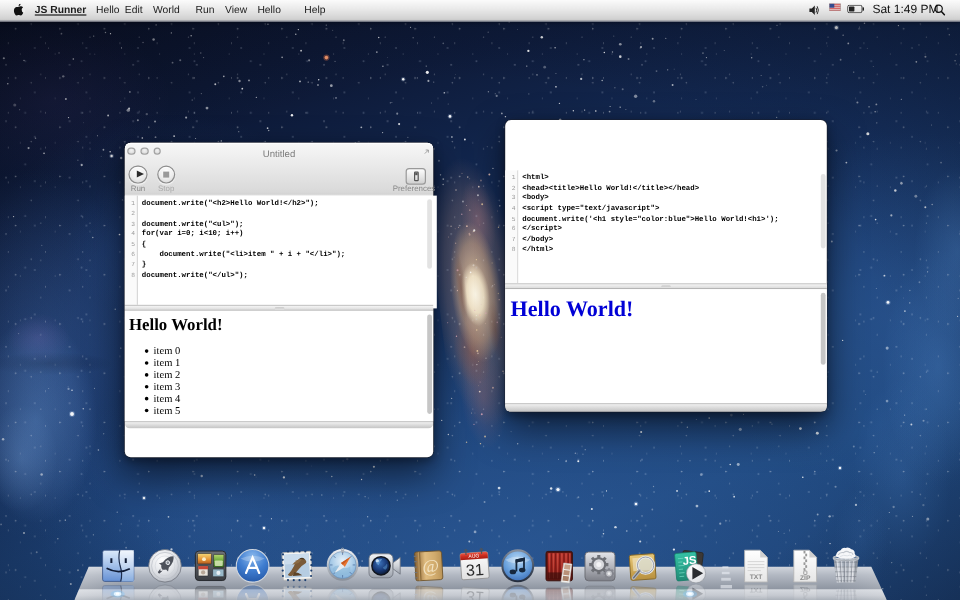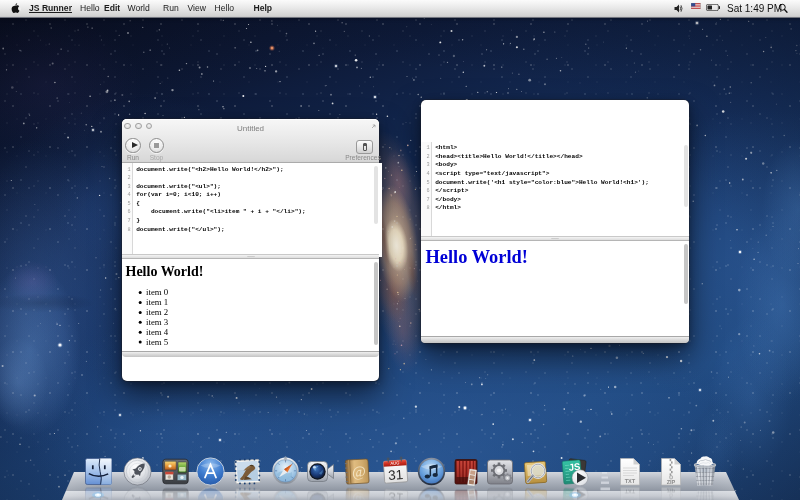--- a/index.html
+++ b/index.html
@@ -716,26 +716,26 @@
 <div id="vig"></div>
 
 <div id="mbar">
 <svg class="abs" style="left:10px;top:3px" width="11" height="12" viewBox="0 0 11 12">
  <path d="M7.1 0.2 C6.2 0.3 5.6 0.9 5.5 1.9 C6.5 2.0 7.3 1.2 7.1 0.2 Z" fill="#111"></path>
  <path d="M5.5 2.6 C6.1 2.6 6.6 2.2 7.5 2.3 C8.2 2.35 8.8 2.7 9.2 3.3 C8.4 3.8 8.0 4.5 8.1 5.4 C8.2 6.4 8.7 7.0 9.5 7.4 C9.0 8.6 8.2 9.9 7.3 9.95 C6.6 10.0 6.4 9.6 5.6 9.6 C4.8 9.6 4.5 10.0 3.9 9.95 C2.9 9.9 1.6 7.9 1.6 5.9 C1.6 3.9 2.9 2.9 3.9 2.9 C4.5 2.9 5.0 2.6 5.5 2.6 Z" fill="#111"></path>
  <circle cx="10" cy="6.1" r="1.5" fill="#ededed"></circle>
 </svg>
 <span class="mi mib" style="left:29px;text-decoration:underline;">JS Runner</span>
 <span class="mi" style="left:80px;">Hello</span>
-<span class="mi" style="left:104px;font-weight:bold;">Edit</span>
+<span class="mi" style="left:104px;">Edit</span>
 <span class="mi" style="left:127.5px;">World</span>
 <span class="mi" style="left:163px;">Run</span>
 <span class="mi" style="left:187.5px;">View</span>
 <span class="mi" style="left:214.5px;">Hello</span>
-<span class="mi" style="left:253.5px;font-weight:bold;">Help</span>
+<span class="mi" style="left:253.5px;">Help</span>
 <svg class="abs" style="left:674px;top:2.5px" width="9" height="11" viewBox="0 0 18 22">
  <path d="M1 8 L5 8 L10 3 L10 19 L5 14 L1 14 Z" fill="#222"></path>
  <path d="M12 7 Q14.5 11 12 15" stroke="#222" stroke-width="1.6" fill="none"></path>
  <path d="M14 4.5 Q18 11 14 17.5" stroke="#222" stroke-width="1.6" fill="none"></path>
 </svg>
 <svg class="abs" style="left:691px;top:3px" width="9.5" height="6" viewBox="0 0 19 12">
  <rect x="0" y="0" width="19" height="12" fill="#e8e8e8"></rect>
  <rect x="0" y="0" width="19" height="1.8" fill="#c33"></rect>
       <rect x="0" y="3.4" width="19" height="1.7" fill="#c33"></rect>
  <rect x="0" y="6.8" width="19" height="1.7" fill="#c33"></rect>
@@ -748,21 +748,21 @@
  <rect x="25.7" y="4.2" width="2.3" height="5.6" rx="1" fill="#222"></rect>
  <rect x="3" y="3" width="9" height="8" rx="1" fill="#222"></rect>
 </svg>
 <span class="mr" style="left:727px;">Sat 1:49 PM</span>
 <svg class="abs" style="left:778px;top:3px" width="10" height="11" viewBox="0 0 20 22">
  <circle cx="8.5" cy="8.5" r="6" fill="none" stroke="#111" stroke-width="2"></circle>
  <line x1="13" y1="13" x2="18" y2="18.5" stroke="#111" stroke-width="2.6" stroke-linecap="round"></line>
 </svg>
 </div>
 
-<div class="win" id="w1" style="left:122px;top:119px;width:257px;height:262px;">
+<div class="win" id="w1" style="left:104px;top:119px;width:257px;height:262px;">
  <div class="tbar" style="height:43px;background:linear-gradient(#f7f7f7,#ebebeb 40%,#d9d9d9 95%,#d3d3d3);border-bottom:1px solid #ababab;">
   <div class="ttl" style="top:5px;color:#7d7d7d;">Untitled</div>
   <div class="lt" style="left:2.4px;top:3.7px;border:1px solid #a2a2a2;background:radial-gradient(circle at 50% 35%,#f4f4f4,#d2d2d2);"></div>
   <div class="lt" style="left:13.0px;top:3.7px;border:1px solid #a2a2a2;background:radial-gradient(circle at 50% 35%,#f4f4f4,#d2d2d2);"></div>
   <div class="lt" style="left:23.9px;top:3.7px;border:1px solid #a2a2a2;background:radial-gradient(circle at 50% 35%,#f4f4f4,#d2d2d2);"></div>
   <div class="rbtn" style="left:3.4px;top:18.7px;">
         <div class="ptri" style="border-left-color:#2a2a2a;"></div>
       </div>
   <div class="blbl" style="left:-4px;top:34.5px;color:#8a8a8a;">Run</div>
   <div class="rbtn" style="left:26.7px;top:18.7px;">

